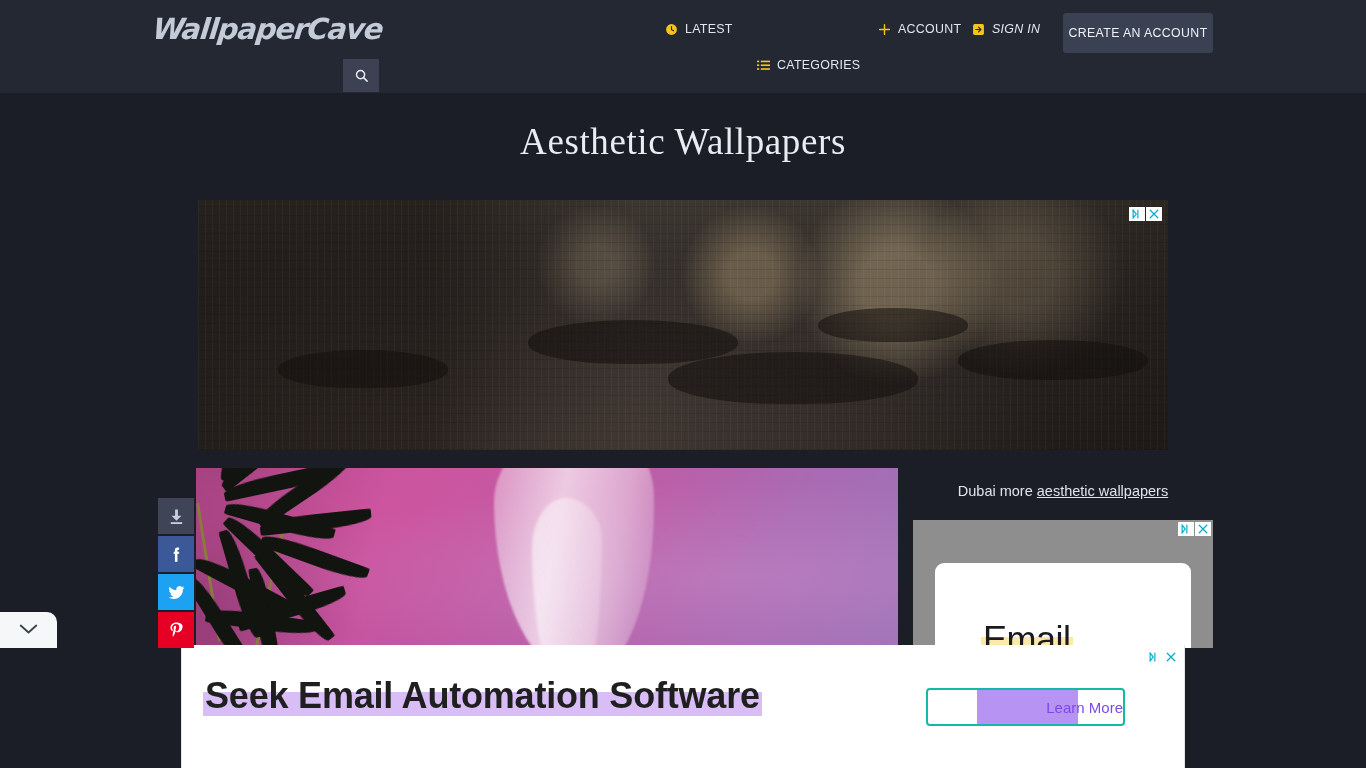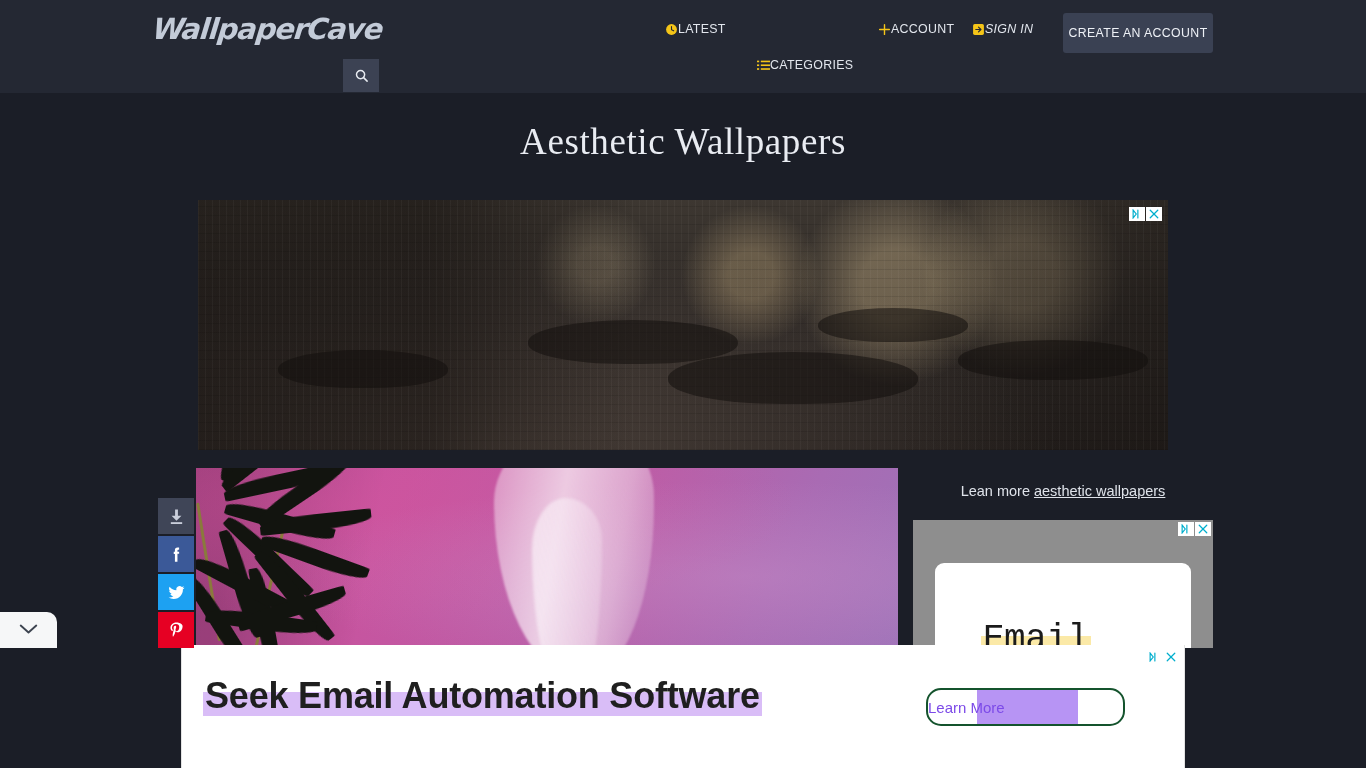--- a/index.html
+++ b/index.html
@@ -48,21 +48,21 @@
     background:#3c4253;
     border:none; outline:none;
     cursor:pointer;
     display:flex; align-items:center; justify-content:center;
   }
   .search-btn svg { display:block; }
 
   .nav { position:absolute; left:665px; top:0; height:58px; }
   .nav-item {
     position:absolute; top:21px;
-    display:flex; align-items:center; 
+    display:flex; align-items:center; gap:7px;
     color:#e2e6ed;
     font-size:12.4px;
     letter-spacing:0.3px;
     white-space:nowrap;
     cursor:pointer;
     height:16px;
   }
   .nav-item .ico {
     display:inline-flex; align-items:center; justify-content:center;
     width:13px; height:13px; color:#f5c518;
@@ -231,21 +231,21 @@
     overflow:hidden;
   }
   .side-ad-card {
     position:absolute; left:22px; top:43px;
     width:256px; height:120px;
     background:#fff;
     border-radius:9px;
   }
   .side-ad-word {
     position:absolute; left:46px; top:56px;
-    font-family:Liberation Mono, monospace;
+    font-family:Liberation Sans, sans-serif;
     font-size:36px; font-weight:500; color:#1b1b1b;
     letter-spacing:-0.5px;
     background:linear-gradient(transparent 42%, #fbe9a7 42%);
     padding:0 2px;
   }
 
   
   .bottom-ad {
     position:absolute; left:181px; top:645px;
     width:1004px; height:123px;
@@ -263,24 +263,24 @@
     padding:0 2px;
   }
   .ba-sub {
     position:absolute; left:21px; top:69px;
     font-family:"Liberation Sans", sans-serif;
     font-size:15px; color:#4d4d4d;
   }
   .ba-btn {
     position:absolute; left:744px; top:43px;
     width:199px; height:38px;
-    border:2px solid #14532d;
-    border-radius:15px;
+    border:2px solid #14b8a6;
+    border-radius:4px;
     background:#fff;
-    display:flex; align-items:center; justify-content:flex-start;
+    display:flex; align-items:center; justify-content:flex-end;
     cursor:pointer;
     overflow:hidden;
   }
   .ba-btn span{
     position:relative; z-index:2;
     color:#7c4ae8; font-size:15px;
   }
   .ba-btn::before{
     content:""; position:absolute; z-index:1;
     left:49px; top:0; width:101px; height:100%;
@@ -446,21 +446,21 @@
 
 <div class="collapse-tab">
   <span>
     <svg width="19" height="12" viewBox="0 0 22 13" fill="none" stroke="#3d4450" stroke-width="2.2" stroke-linecap="round" stroke-linejoin="round">
       <polyline points="2,2.5 11,10.5 20,2.5"></polyline>
     </svg>
   </span>
 </div>
 
 <div class="view-more">
-  <span>Lean more </span><a>aesthetic wallpapers</a>
+  <span>Dubai more </span><a>aesthetic wallpapers</a>
 </div>
 
 <div class="side-ad">
   <div class="side-ad-card">
     <div class="side-ad-word">Email</div>
   </div>
   <div class="adchoice" style="right:2px; top:2px;">
     <div class="box">
       <svg width="11" height="10" viewBox="0 0 12 11" fill="none" stroke="#00aecd" stroke-width="1.3">
         <path d="M1.2 1.2v8.6l3.4-4.3z"></path>

